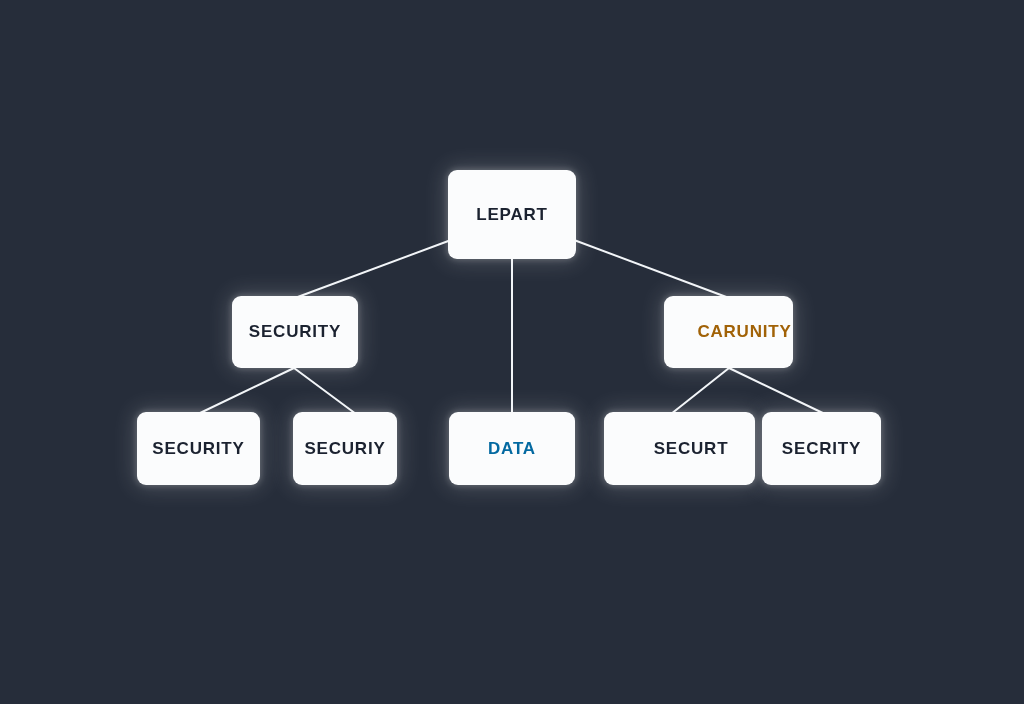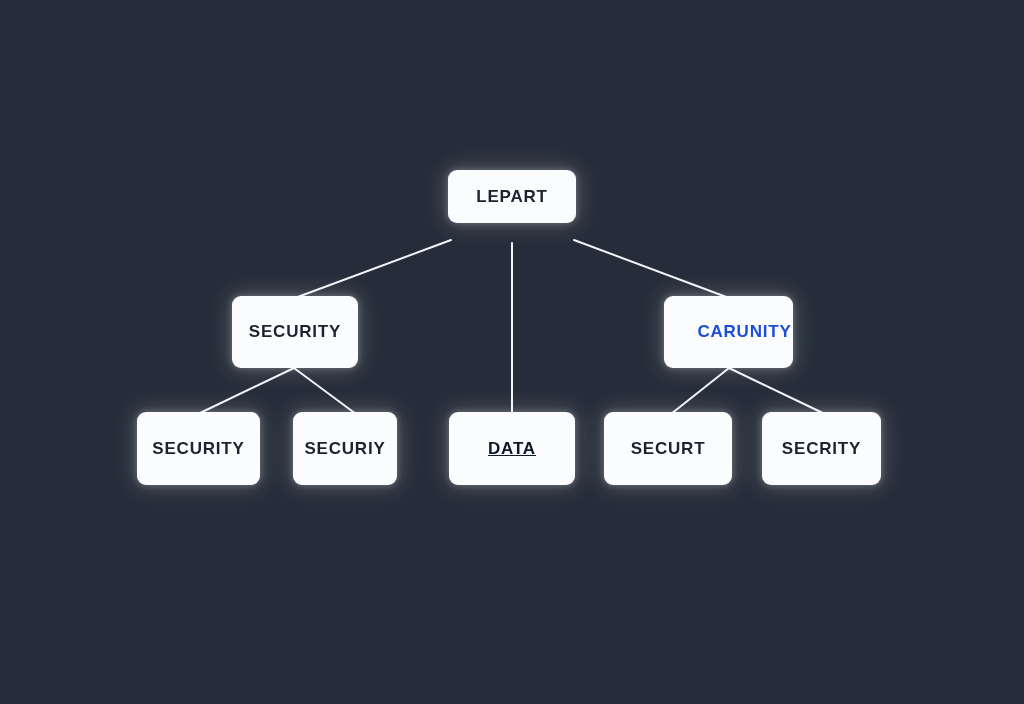--- a/index.html
+++ b/index.html
@@ -50,38 +50,38 @@
   <svg class="edges-layer" width="1024" height="704" viewBox="0 0 1024 704" xmlns="http://www.w3.org/2000/svg">
       <line x1="451" y1="240" x2="295" y2="298" stroke="#f2f5f8"></line>
       <line x1="512" y1="243" x2="512" y2="414" stroke="#f2f5f8"></line>
       <line x1="574" y1="240" x2="729" y2="298" stroke="#f2f5f8"></line>
       <line x1="294" y1="368" x2="198" y2="414" stroke="#f2f5f8"></line>
       <line x1="294" y1="368" x2="356" y2="414" stroke="#f2f5f8"></line>
       <line x1="729" y1="368" x2="671" y2="414" stroke="#f2f5f8"></line>
       <line x1="729" y1="368" x2="827" y2="415" stroke="#f2f5f8"></line>
     </svg>
   <div id="nodes-layer">
-      <div class="node" style="left: 448px; top: 170px; width: 128px; height: 53px; background: rgb(251, 252, 253);">
+      <div class="node" style="left: 448px; top: 170px; width: 128px; height: 89px; background: rgb(251, 252, 253);">
         <span class="node-label" style="color: rgb(27, 34, 48);">LEPART</span>
       </div>
       <div class="node" style="left: 232px; top: 296px; width: 126px; height: 72px; background: rgb(251, 252, 253);">
         <span class="node-label" style="color: rgb(27, 34, 48);">SECURITY</span>
       </div>
       <div class="node" style="left: 664px; top: 296px; width: 129px; height: 72px; background: rgb(251, 252, 253);">
-        <span class="node-label" style="color: #1d4ed8; margin-left: 32px;">CARUNITY</span>
+        <span class="node-label" style="color: #a16207; margin-left: 32px;">CARUNITY</span>
       </div>
       <div class="node" style="left: 137px; top: 412px; width: 123px; height: 73px; background: rgb(251, 252, 253);">
         <span class="node-label" style="color: rgb(27, 34, 48);">SECURITY</span>
       </div>
       <div class="node" style="left: 293px; top: 412px; width: 104px; height: 73px; background: rgb(251, 252, 253);">
         <span class="node-label" style="color: rgb(27, 34, 48);">SECURIY</span>
       </div>
       <div class="node" style="left: 449px; top: 412px; width: 126px; height: 73px; background: rgb(251, 252, 253);">
-        <span class="node-label" style="color: #0f172a; text-decoration: underline;">DATA</span>
+        <span class="node-label" style="color: #0369a1;">DATA</span>
       </div>
-      <div class="node" style="left: 604px; top: 412px; width: 128px; height: 73px; background: rgb(251, 252, 253);">
+      <div class="node" style="left: 604px; top: 412px; width: 128px; height: 73px; background: rgb(251, 252, 253); padding-left: 23px;">
         <span class="node-label" style="color: rgb(27, 34, 48);">SECURT</span>
       </div>
       <div class="node" style="left: 762px; top: 412px; width: 119px; height: 73px; background: rgb(251, 252, 253);">
         <span class="node-label" style="color: rgb(27, 34, 48);">SECRITY</span>
       </div>
     </div>
 </div>
 
 </body></html>

